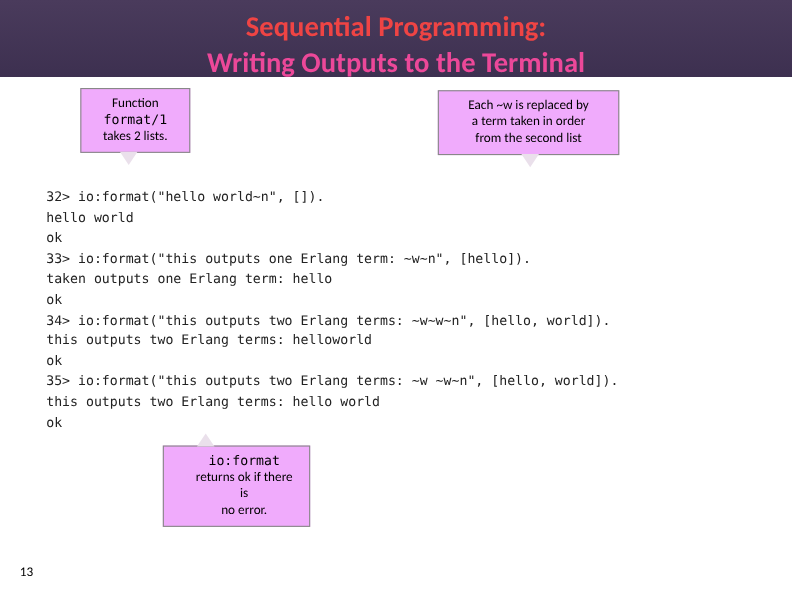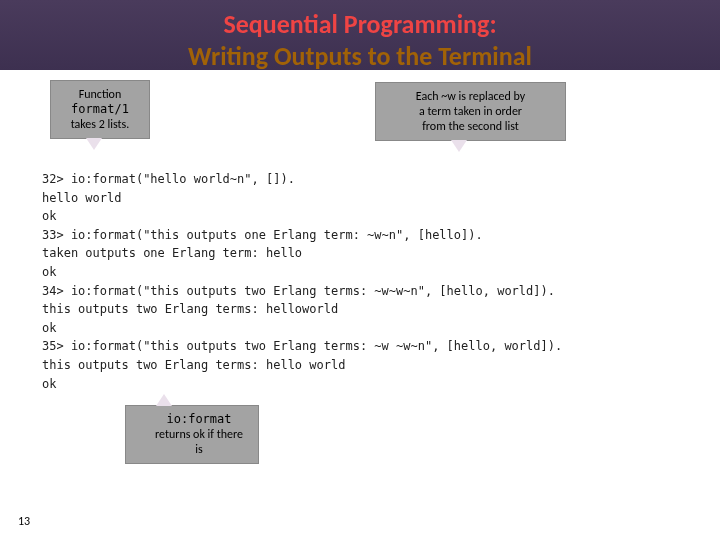--- a/index.html
+++ b/index.html
@@ -25,49 +25,50 @@
       z-index: -1;
     }
     .title1 {
       font-size: 26px;
       font-weight: bold;
       color: #ef4444;
     }
     .title2 {
       font-size: 26px;
       font-weight: bold;
-      color: #a16207;
+      color: #ec4899;
     }
     .callout {
       position: absolute;
-      background: #a3a3a3;
+      background: #f0abfc;
       border: 1px solid #888;
       padding: 6px 10px;
       font-size: 12px;
       text-align: center;
       line-height: 1.25;
+      margin-left: 23px;
     }
     .callout1 {
       top: 80px;
       left: 50px;
       width: 100px;
     }
     .callout1::after {
       content: '';
       position: absolute;
       bottom: -12px;
       left: 35px;
       border-left: 8px solid transparent;
       border-right: 8px solid transparent;
       border-top: 12px solid #eae0eb;
     }
     .callout2 {
       top: 82px;
       left: 375px;
-      width: 191px;
+      width: 165px;
     }
     .callout2::after {
       content: '';
       position: absolute;
       bottom: -12px;
       left: 75px;
       border-left: 8px solid transparent;
       border-right: 8px solid transparent;
       border-top: 12px solid #eae0eb;
     }
@@ -122,20 +123,21 @@
 
 <div class="callout callout2">
   <div>Each ~w is replaced by</div>
   <div>a term taken in order</div>
   <div>from the second list</div>
 </div>
 
 <div class="callout callout3">
   <div class="mono">io:format</div>
   <div>returns ok if there is</div>
+  <div>no error.</div>
 </div>
 
 <div class="code-block"><span>32&gt; io:format("hello world~n", []).</span>
 <span>hello world</span>
 <span>ok</span>
 <span>33&gt; io:format("this outputs one Erlang term: ~w~n", [hello]).</span>
 <span>taken outputs one Erlang term: hello</span>
 <span>ok</span>
 <span>34&gt; io:format("this outputs two Erlang terms: ~w~w~n", [hello, world]).</span>
 <span>this outputs two Erlang terms: helloworld</span>

